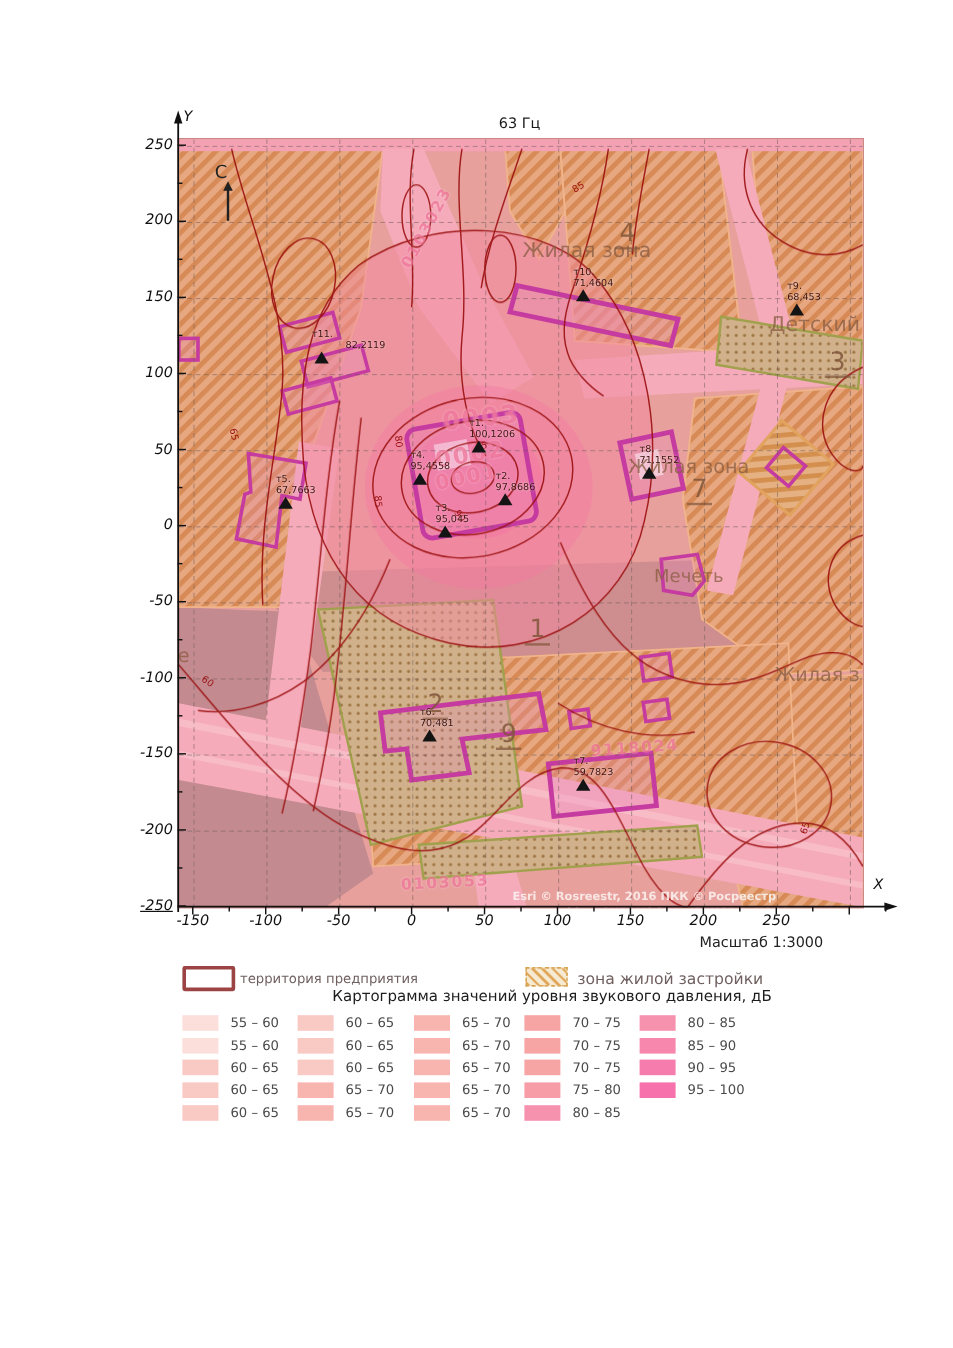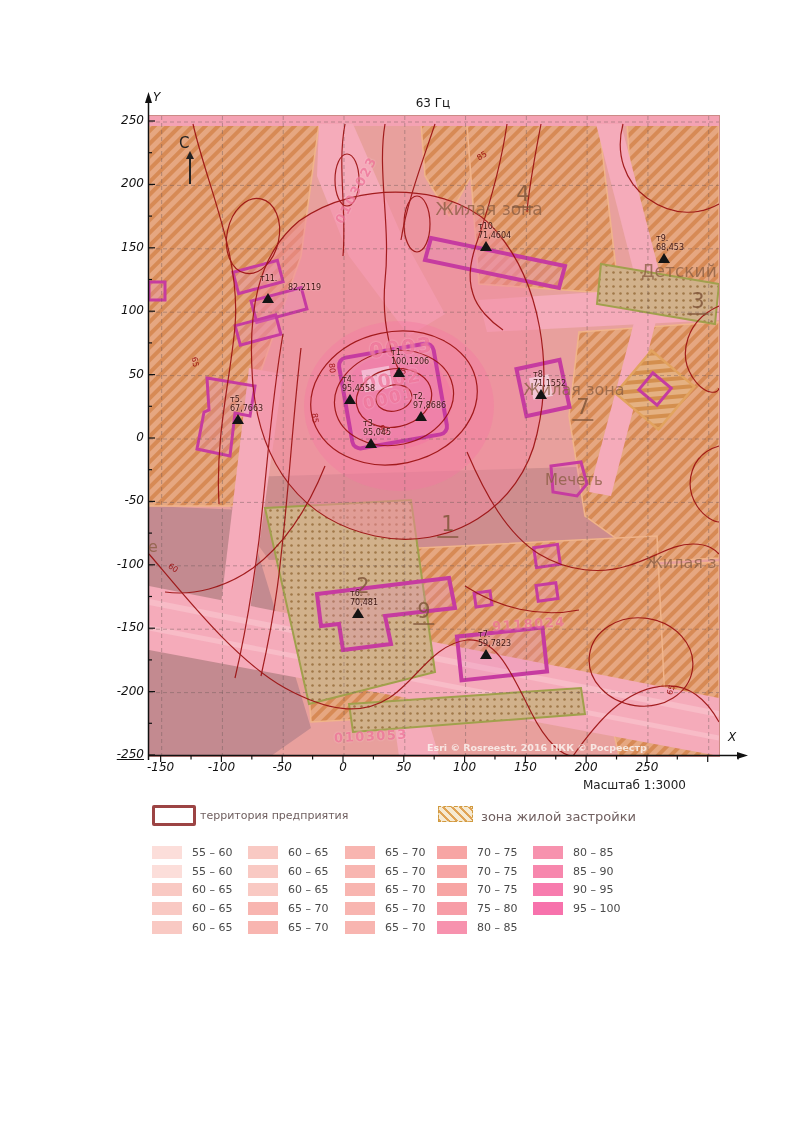--- a/index.html
+++ b/index.html
@@ -327,20 +327,21 @@
         <line x1="148" y1="659.9" x2="152" y2="659.9"></line>
         <line x1="148" y1="723.3" x2="152" y2="723.3"></line>
       </g>
   </svg>
 
   <div class="abs scale-label">Масштаб 1:3000</div>
   <div class="abs territory-swatch"></div>
   <div class="abs territory-label">территория предприятия</div>
   <div class="abs residential-swatch"></div>
   <div class="abs residential-label">зона жилой застройки</div>
+  <div class="abs cartogram-title">Картограмма значений уровня звукового давления, дБ</div>
   <div id="legend-grid">
       <div class="legend-swatch" style="position: absolute; left: 152px; top: 846px; background: rgb(252, 222, 218);"></div>
       <div class="legend-range" style="position: absolute; left: 192px; top: 846px;">55 – 60</div>
       <div class="legend-swatch" style="position: absolute; left: 152px; top: 864.7px; background: rgb(252, 222, 218);"></div>
       <div class="legend-range" style="position: absolute; left: 192px; top: 864.7px;">55 – 60</div>
       <div class="legend-swatch" style="position: absolute; left: 152px; top: 883.4px; background: rgb(249, 201, 195);"></div>
       <div class="legend-range" style="position: absolute; left: 192px; top: 883.4px;">60 – 65</div>
       <div class="legend-swatch" style="position: absolute; left: 152px; top: 902.1px; background: rgb(249, 201, 195);"></div>
       <div class="legend-range" style="position: absolute; left: 192px; top: 902.1px;">60 – 65</div>
       <div class="legend-swatch" style="position: absolute; left: 152px; top: 920.8px; background: rgb(249, 201, 195);"></div>

